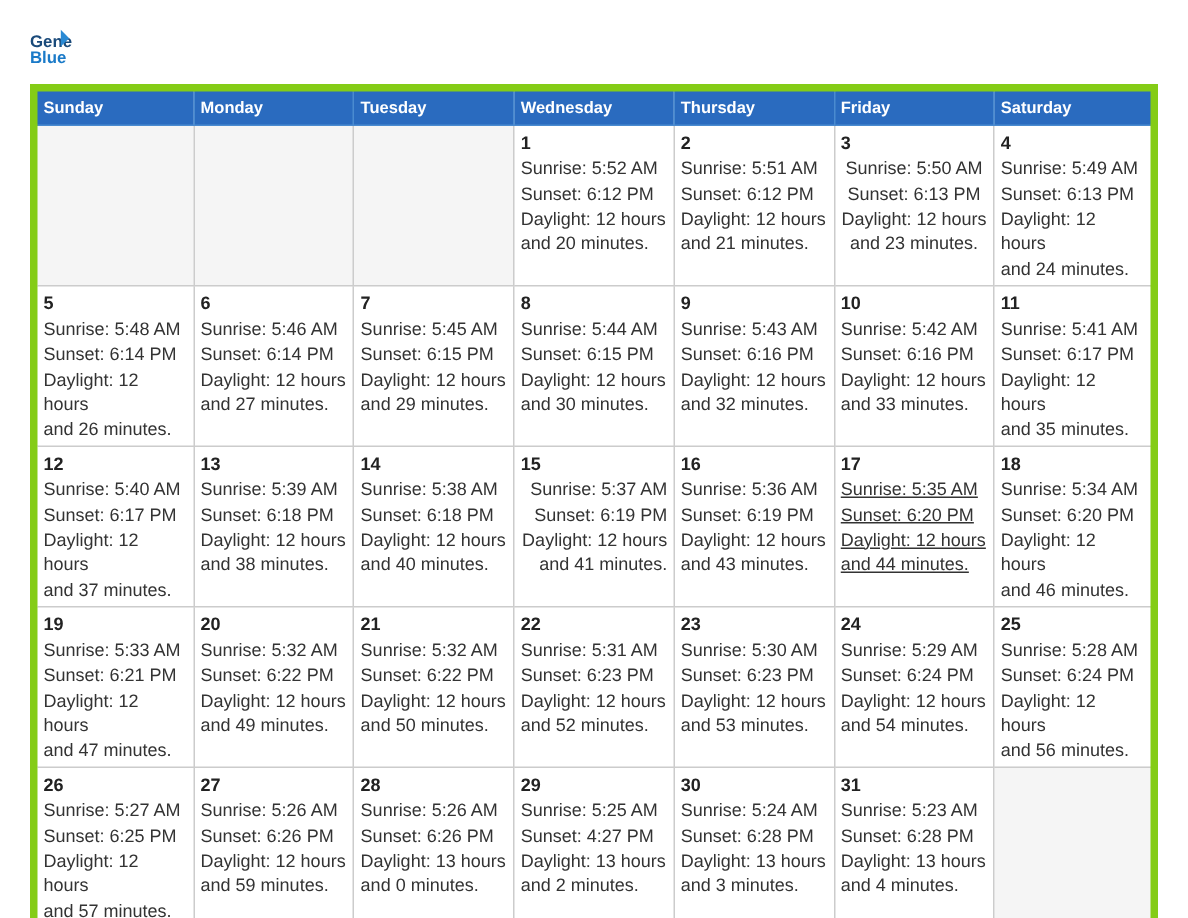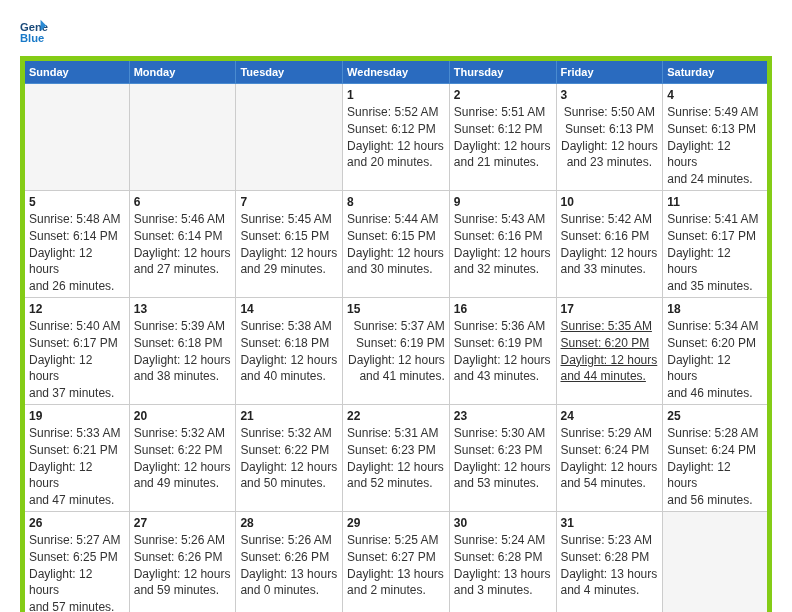--- a/index.html
+++ b/index.html
@@ -322,21 +322,21 @@
           <td>
             <span class="day-number">28</span>
             <div class="day-info" style="white-space: pre-line;">Sunrise: 5:26 AM
 Sunset: 6:26 PM
 Daylight: 13 hours
 and 0 minutes.</div>
           </td>
           <td>
             <span class="day-number">29</span>
             <div class="day-info" style="white-space: pre-line;">Sunrise: 5:25 AM
-Sunset: 6:27 PM
+Sunset: 4:27 PM
 Daylight: 13 hours
 and 2 minutes.</div>
           </td>
           <td>
             <span class="day-number">30</span>
             <div class="day-info" style="white-space: pre-line;">Sunrise: 5:24 AM
 Sunset: 6:28 PM
 Daylight: 13 hours
 and 3 minutes.</div>
           </td>

